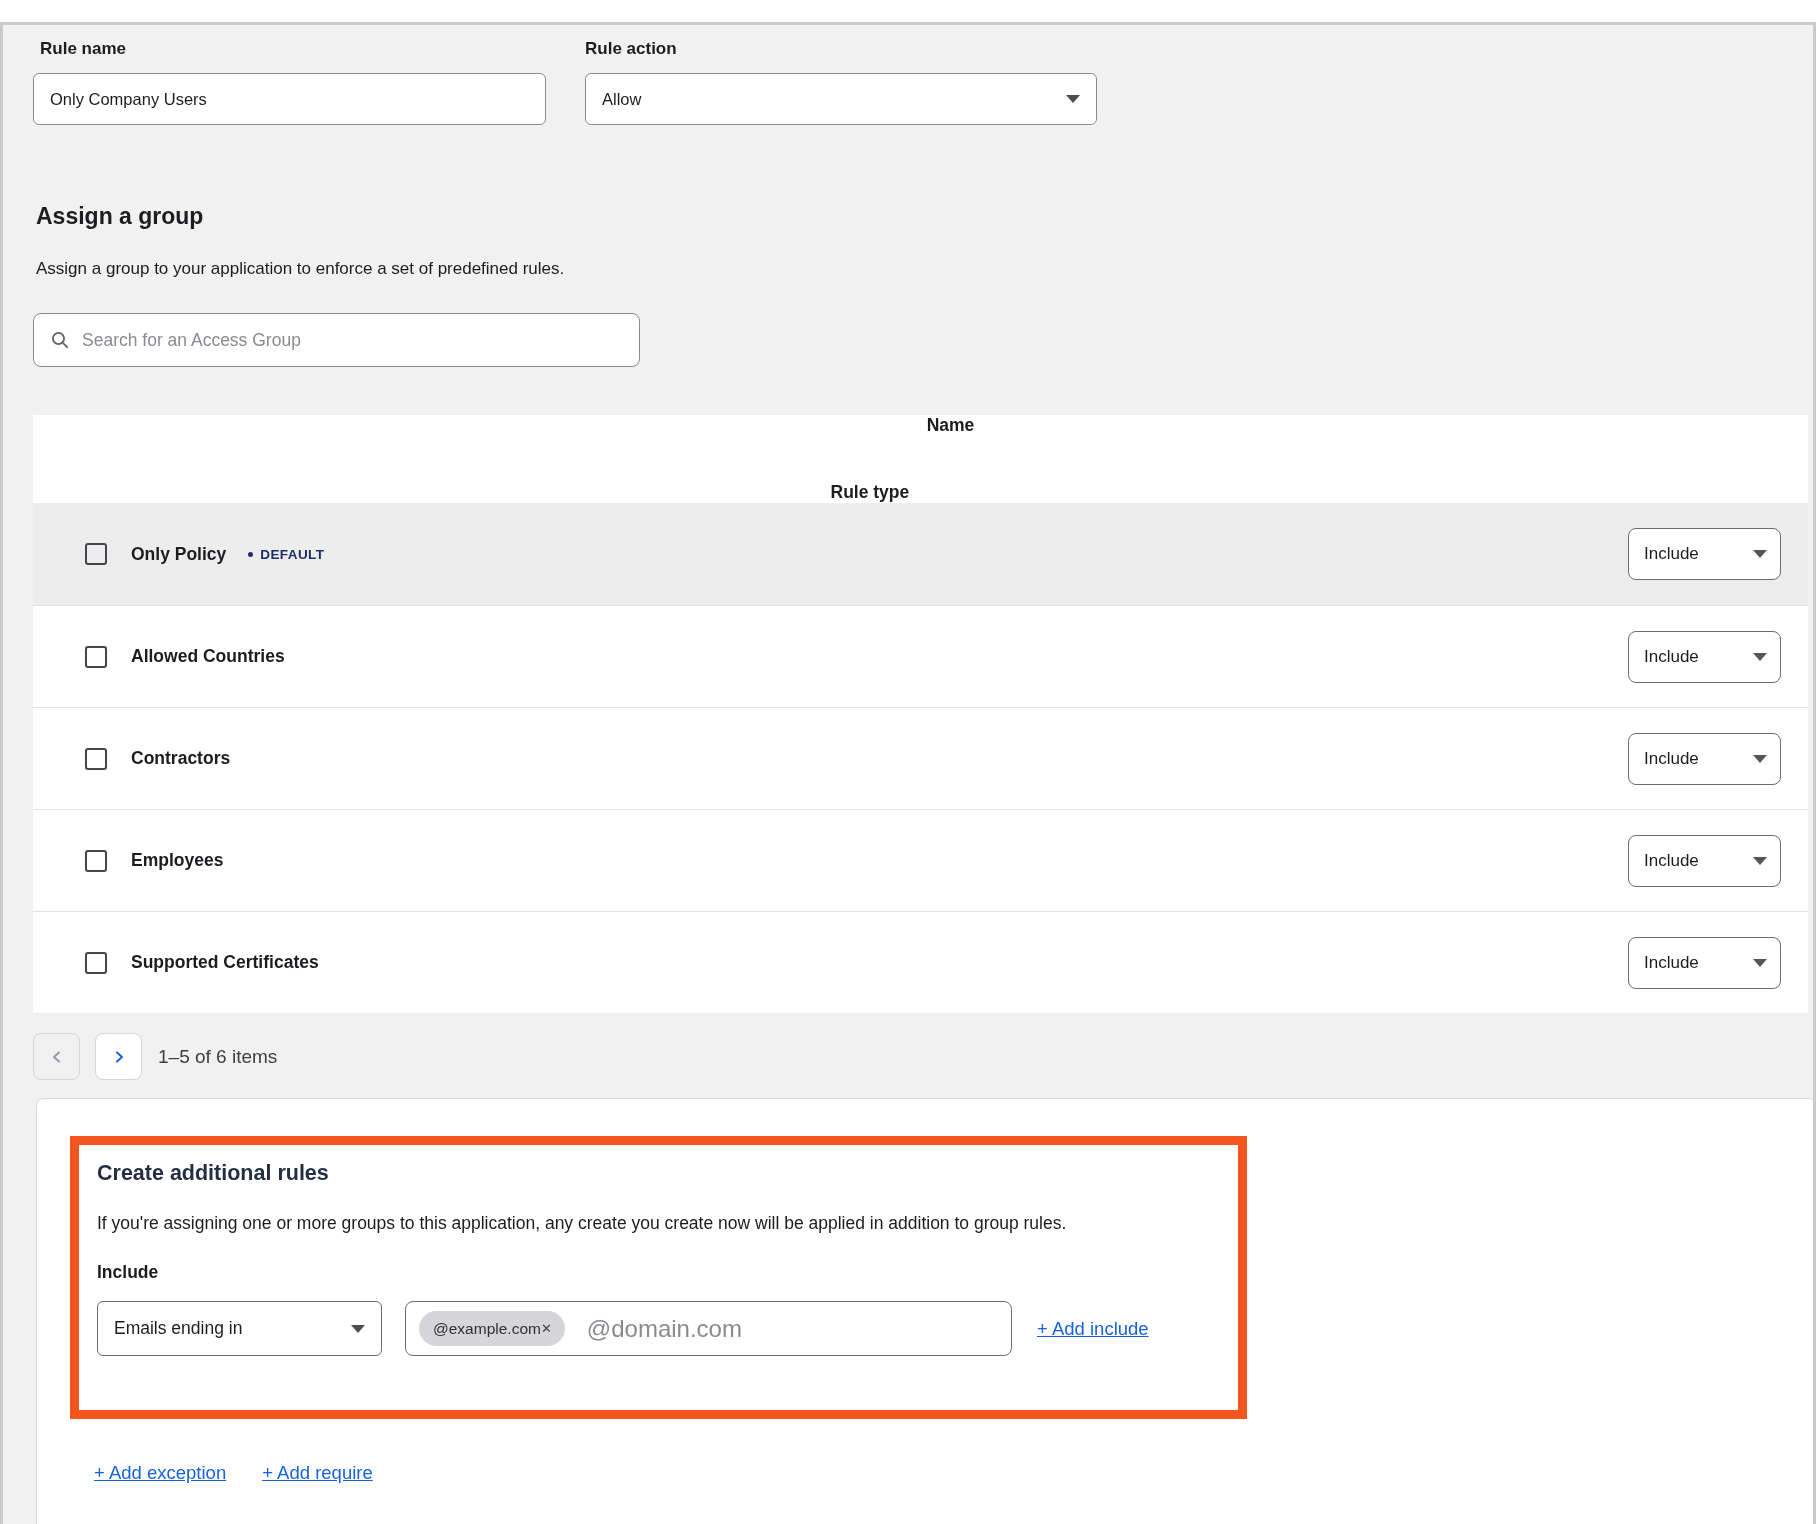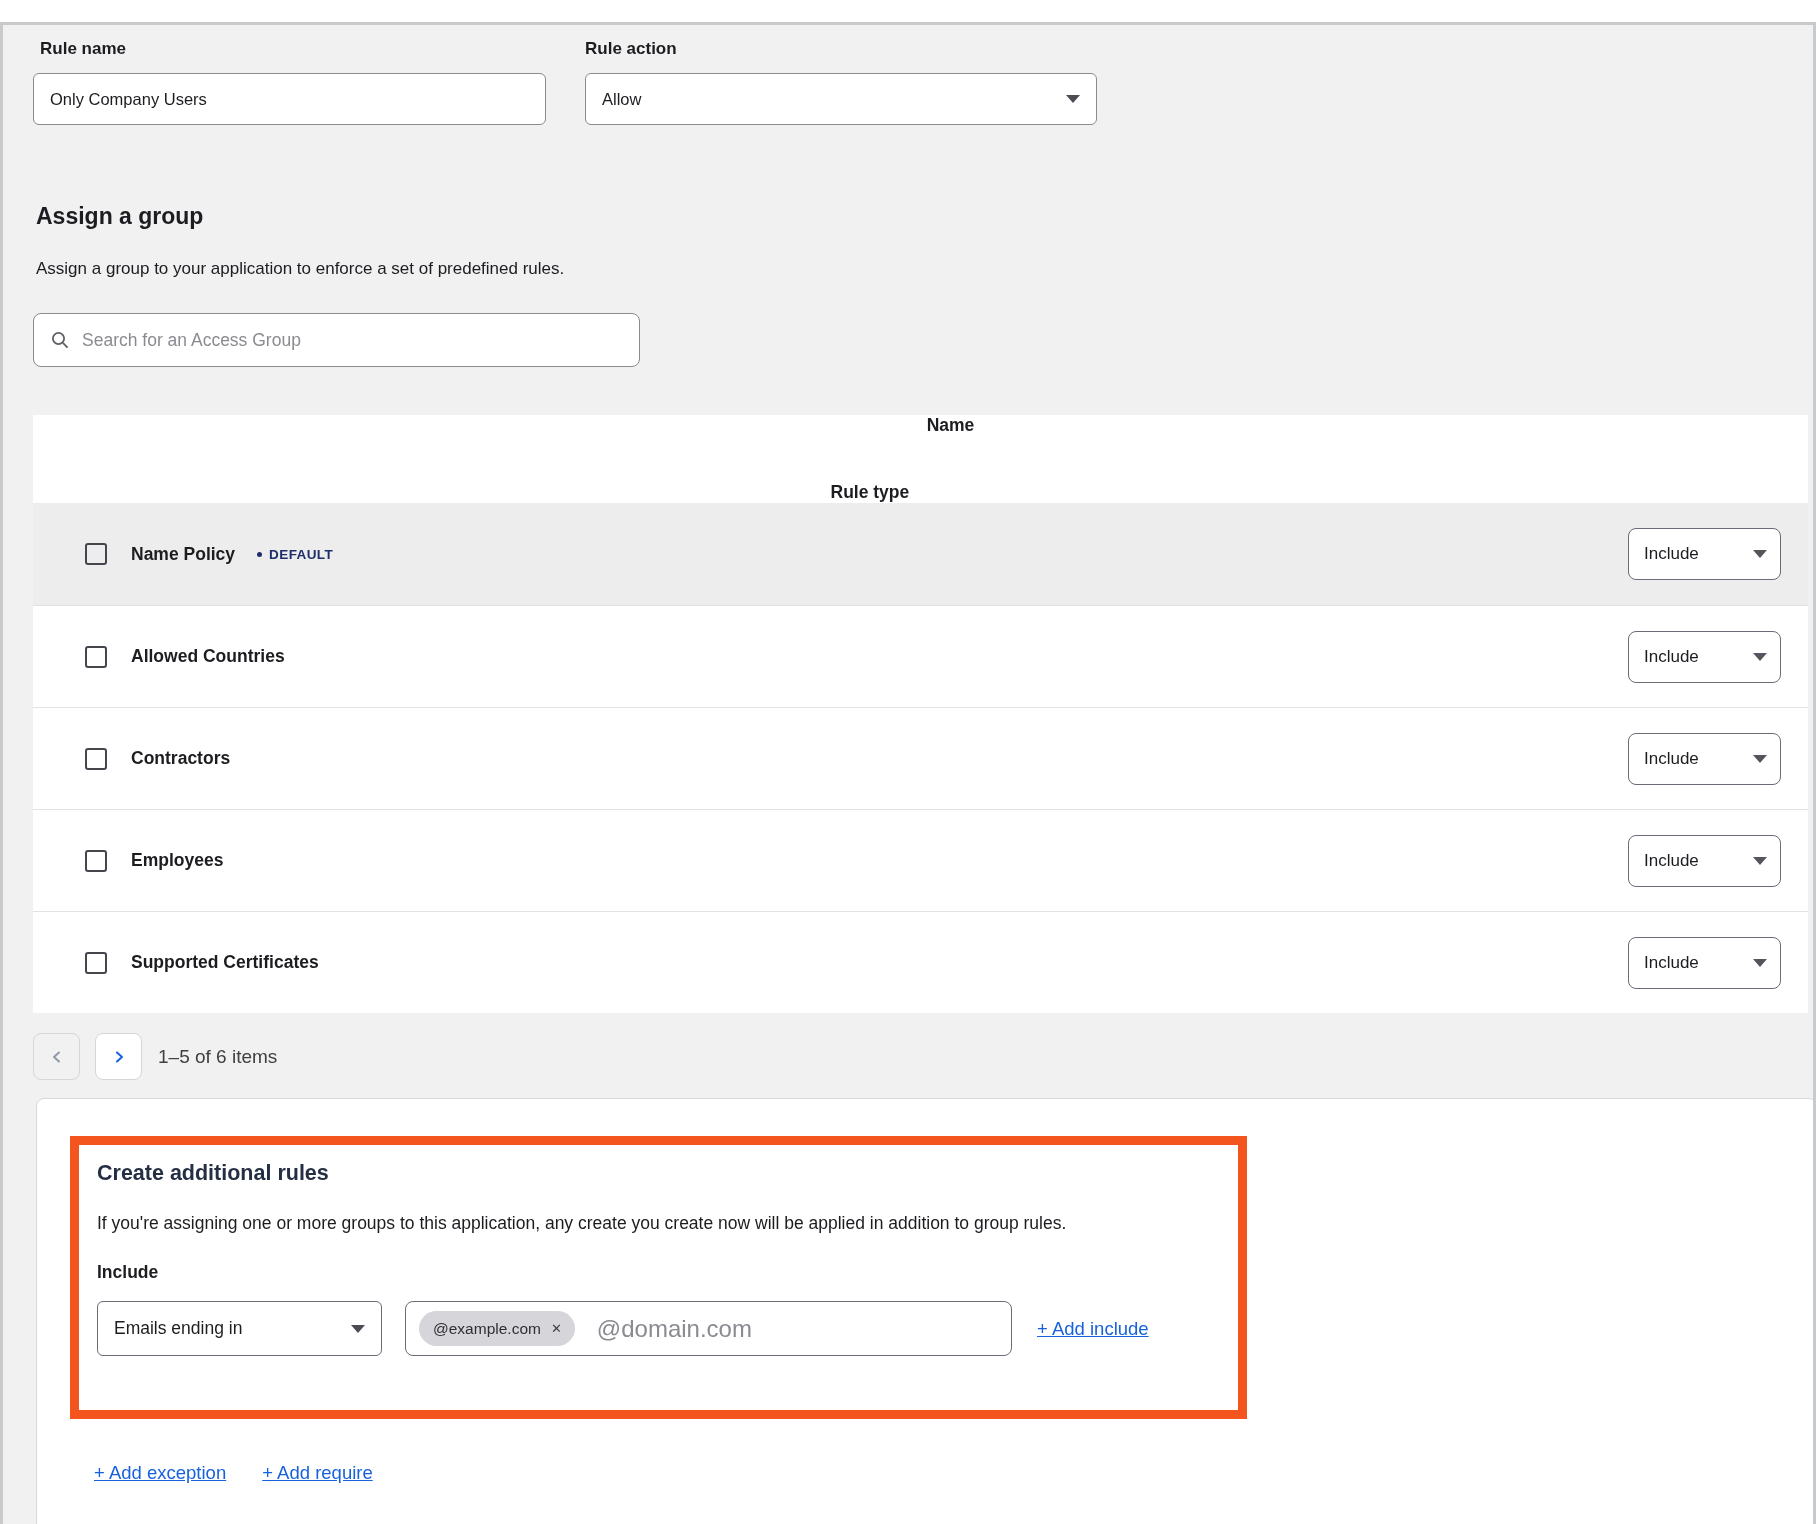--- a/index.html
+++ b/index.html
@@ -132,21 +132,21 @@
   }
   .tag-input {
     margin-left: 23px;
     width: 607px; height: 55px;
     background: #fff; border: 1.5px solid #6b6b76; border-radius: 8px;
     display: flex; align-items: center;
     padding-left: 13px; flex: none;
   }
   .tag-pill {
     height: 35px; background: #d6d6da; border-radius: 18px;
-    display: flex; align-items: center; gap: 10px;
+    display: flex; align-items: center; 
     padding: 0 13px 0 14px;
     font-size: 15.5px; color: #2e2e35; flex: none;
   }
   .tag-x { font-size: 13px; color: #3f3f46; cursor: pointer; line-height: 1; }
   .tag-input .placeholder { margin-left: 22px; color: #8a8a91; font-size: 24px; }
   .link { color: var(--link, #1662dd); text-decoration: underline; font-size: 18.5px; cursor: pointer; }
   .add-include { margin-left: 25px; }
   .panel-links { position: absolute; left: 57px; top: 363px; display: flex; gap: 36px; }
   input.text-real { border: none; outline: none; font-size: 16.5px; color: #1d1d21; width: 100%; background: transparent; font-family: "Liberation Sans", sans-serif; }
 </style>
@@ -179,21 +179,21 @@
 
   <div class="group-table">
     <div class="t-header">
       <div class="h-name">Name</div>
       <div class="h-rule">Rule type</div>
     </div>
 
     <div class="t-row highlight">
       <div class="row-main">
         <input type="checkbox" class="cbox" style="">
-        <span class="row-name">Name Policy</span>
+        <span class="row-name">Only Policy</span>
         <span class="badge">
           <span class="badge-dot"></span>
           <span>DEFAULT</span>
         </span>
       </div>
       <div class="rule-type-cell">
         <div class="rt-select">
           <span>Include</span>
           <span class="caret"></span>
         </div>

